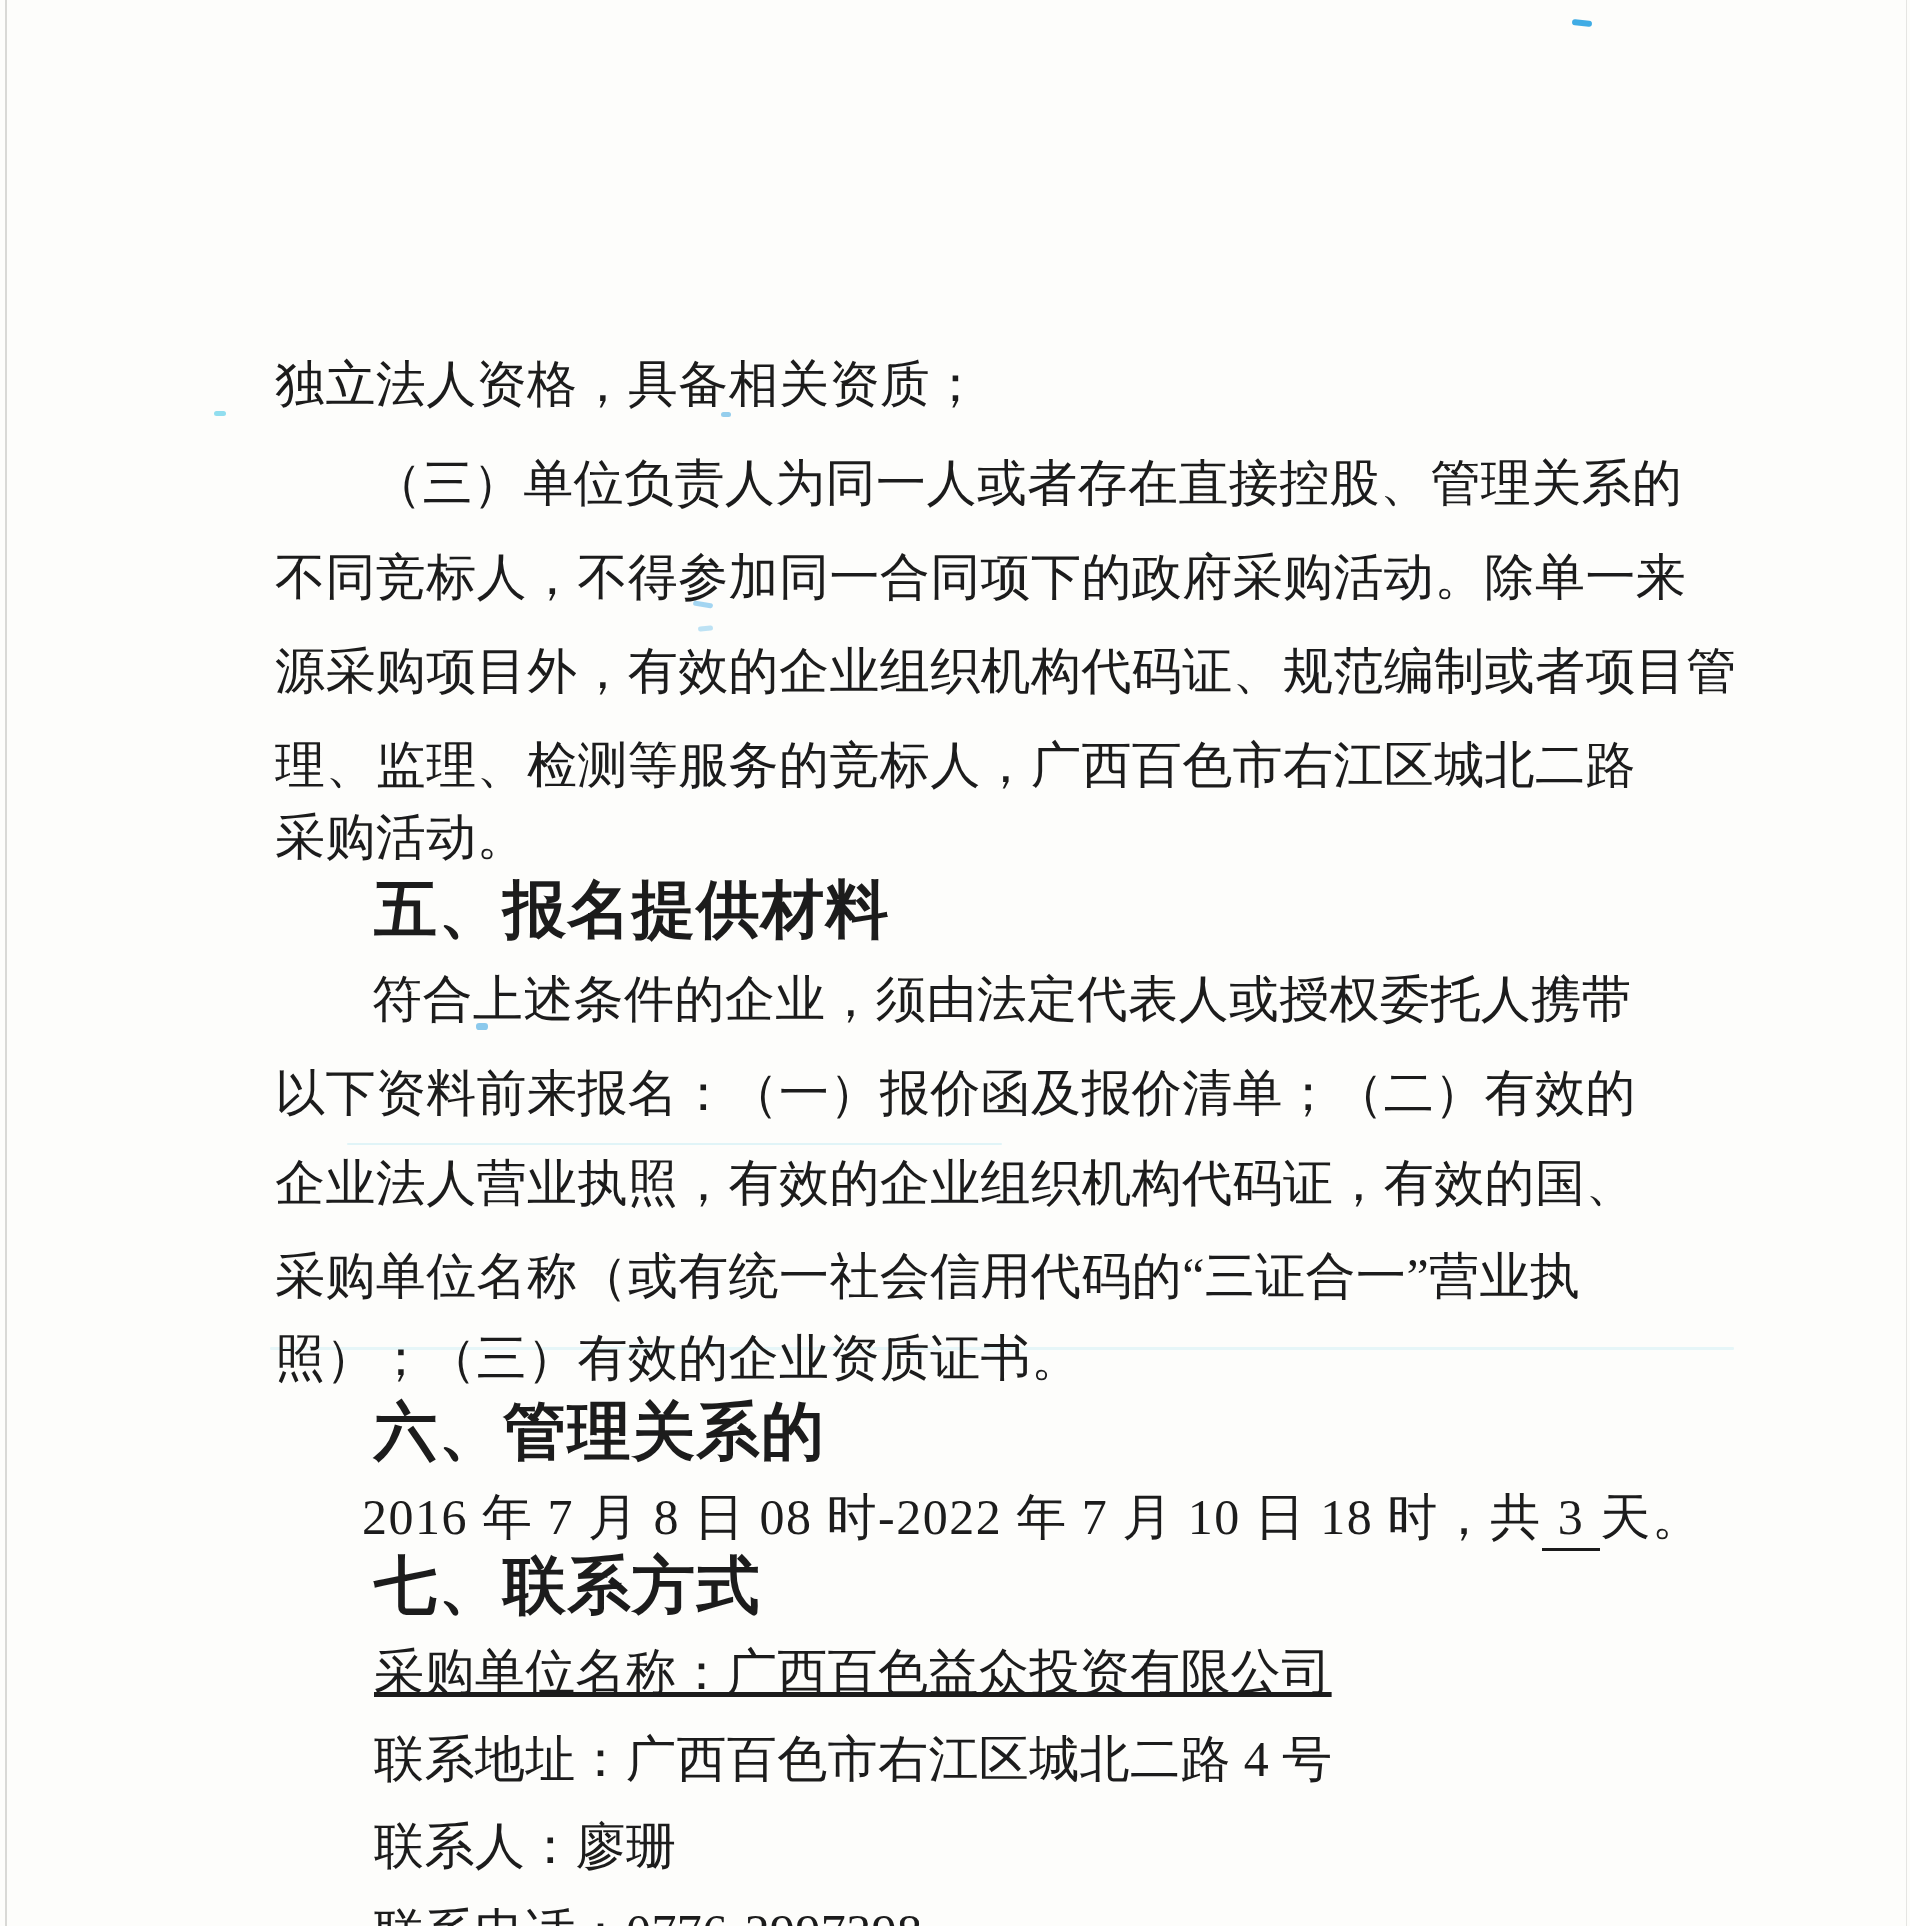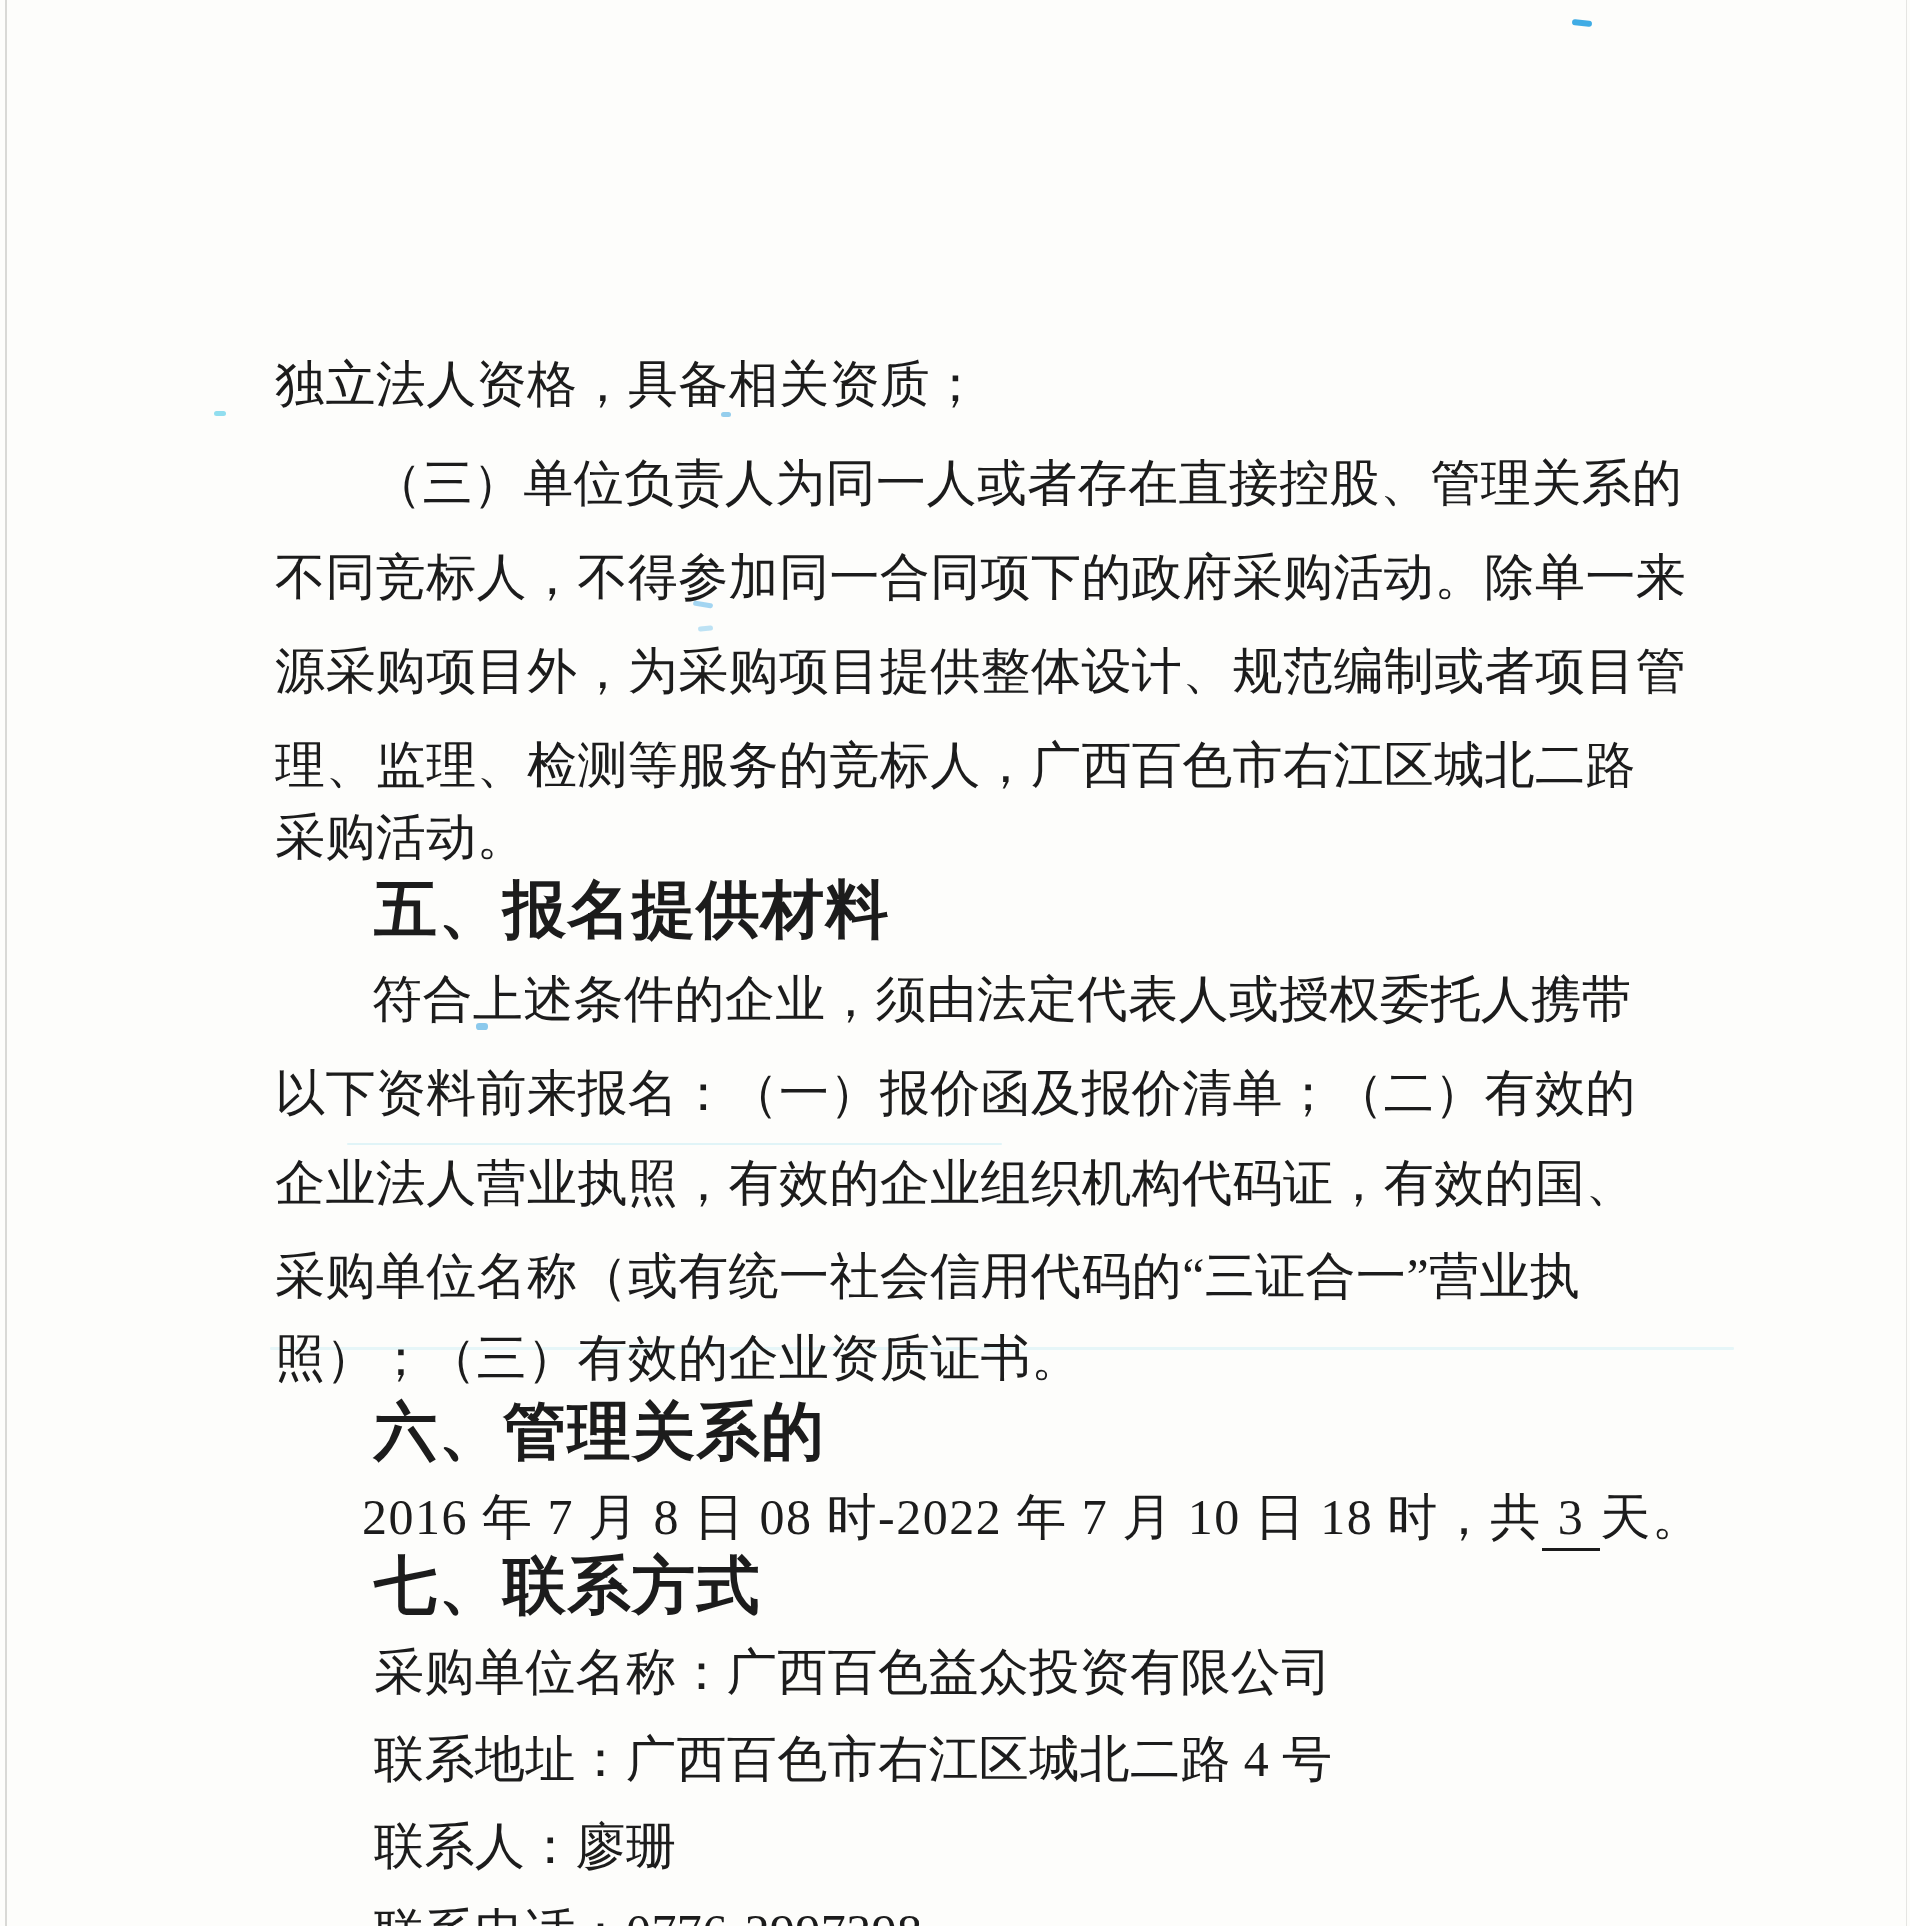--- a/index.html
+++ b/index.html
@@ -41,32 +41,32 @@
 <div class="artifact a4"></div>
 <div class="artifact a5"></div>
 <div class="artifact a6"></div>
 <div class="artifact streak1"></div>
 <div class="artifact streak2"></div>
 
 <div class="l" style="top:337px;left:275px;text-align:right;">独立法人资格，具备相关资质；</div>
 
 <div class="l indent" style="top:436px;left:275px;">（三）单位负责人为同一人或者存在直接控股、管理关系的</div>
 <div class="l" style="top:530px;left:275px;">不同竞标人，不得参加同一合同项下的政府采购活动。除单一来</div>
-<div class="l" style="top:624px;left:275px;">源采购项目外，为采购项目提供整体设计、规范编制或者项目管</div>
+<div class="l" style="top:624px;left:275px;">源采购项目外，有效的企业组织机构代码证、规范编制或者项目管</div>
 <div class="l" style="top:718px;left:275px;">理、监理、检测等服务的竞标人，广西百色市右江区城北二路</div>
 <div class="l" style="top:790px;left:275px;">采购活动。</div>
 
 <div class="h" style="top:862px;left:374px;">五、报名提供材料</div>
 <div class="l indent" style="top:952px;left:275px;">符合上述条件的企业，须由法定代表人或授权委托人携带</div>
 <div class="l" style="top:1046px;left:275px;">以下资料前来报名：（一）报价函及报价清单；（二）有效的</div>
 <div class="l" style="top:1136px;left:275px;">企业法人营业执照，有效的企业组织机构代码证，有效的国、</div>
 <div class="l" style="top:1229px;left:275px;">采购单位名称（或有统一社会信用代码的“三证合一”营业执</div>
 <div class="l" style="top:1311px;left:275px;">照）；（三）有效的企业资质证书。</div>
 
 <div class="h" style="top:1384px;left:374px;">六、管理关系的</div>
 <div class="l dateline" style="top:1470px;left:362px;"><span>2016 年 7 月 8 日 08 时-2022 年 7 月 10 日 18 时，共</span><span class="days-underline">3</span><span>天。</span></div>
 
 <div class="h" style="top:1538px;left:374px;">七、联系方式</div>
-<div class="l" style="top:1625px;left:374px;">采购单位名称：广西百色益众投资有限公司</div>
+<div class="l" style="top:1625px;left:374px;text-decoration:underline;">采购单位名称：广西百色益众投资有限公司</div>
 <div class="l" style="top:1712px;left:374px;">联系地址：广西百色市右江区城北二路 4 号</div>
 <div class="l" style="top:1799px;left:374px;">联系人：廖珊</div>
 <div class="l" style="top:1885px;left:374px;">联系电话：0776-2997398</div>
 
 
 </body></html>

